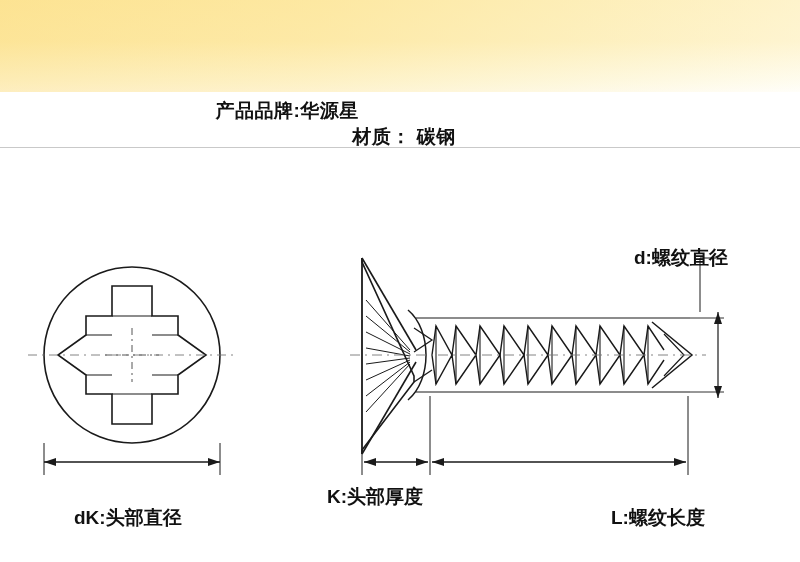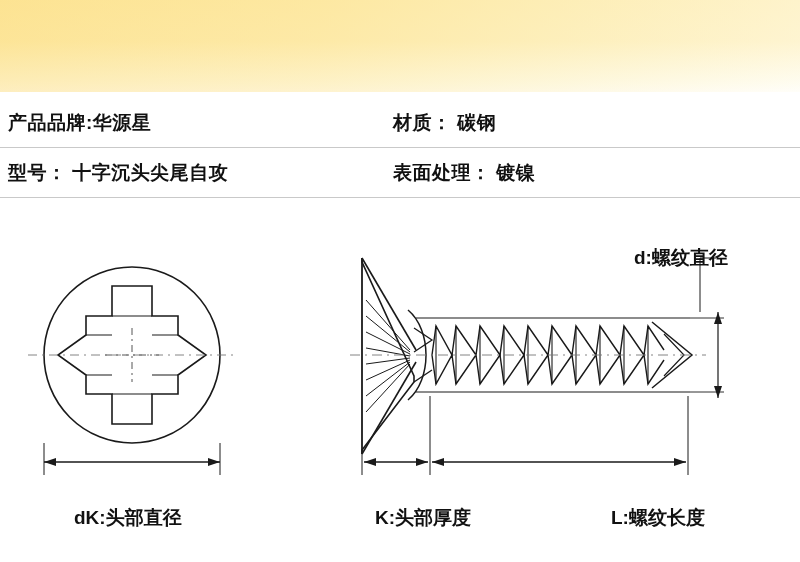--- a/index.html
+++ b/index.html
@@ -41,20 +41,21 @@
     left: 0;
     top: 98px;
     width: 800px;
   }
   .spec-row {
     display: flex;
     align-items: center;
     height: 50px;
     border-bottom: 1px solid #c9c9c9;
     box-sizing: border-box;
+    flex-direction: column;
   }
   .spec-cell {
     font-size: 19px;
     font-weight: bold;
     letter-spacing: .5px;
     white-space: nowrap;
   }
   .spec-cell.left  { width: 385px; padding-left: 8px; box-sizing: border-box; }
   .spec-cell.right { flex: 1; padding-left: 8px; box-sizing: border-box; }
 
@@ -68,39 +69,35 @@
   }
   .drawing svg { display: block; }
 
   .cap {
     position: absolute;
     font-size: 19px;
     font-weight: bold;
     white-space: nowrap;
   }
   .cap-dk { left: 74px;  top: 505px; }
-  .cap-k  { left: 327px; top: 505px; margin-left: 48px; }
+  .cap-k  { left: 327px; top: 484px; }
   .cap-l  { left: 578px; top: 505px; margin-left: 33px; }
   .cap-d  { left: 622px; top: 245px; margin-left: 12px; }
 </style>
 </head>
 <body>
 
 <div class="banner">
   <div class="banner-inner"></div>
 </div>
 
 <div class="spec-table">
   <div class="spec-row">
     <div class="spec-cell left">产品品牌:华源星</div>
     <div class="spec-cell right">材质： 碳钢</div>
-  </div>
-  <div class="spec-row">
-    <div class="spec-cell left">型号： 十字沉头尖尾自攻</div>
-    <div class="spec-cell right">表面处理： 镀镍</div>
   </div>
 </div>
 
 <div class="drawing">
   <svg width="800" height="362" viewBox="0 0 800 362">
     <g fill="none" stroke="#1a1a1a" stroke-width="1.6">
 
       <g>
         <circle cx="132" cy="155" r="88"></circle>
 

